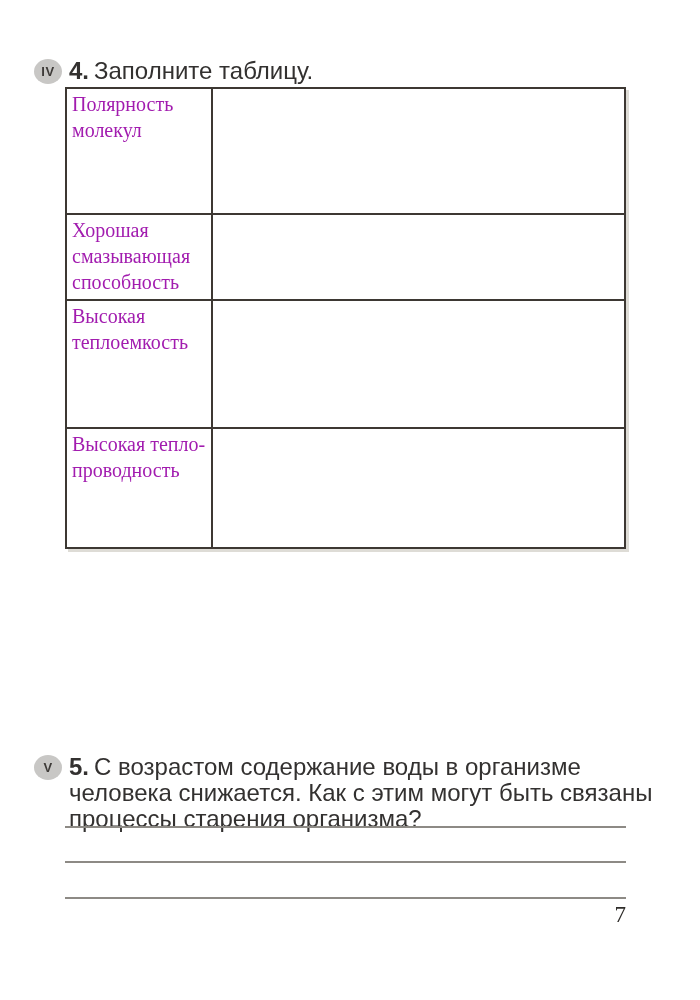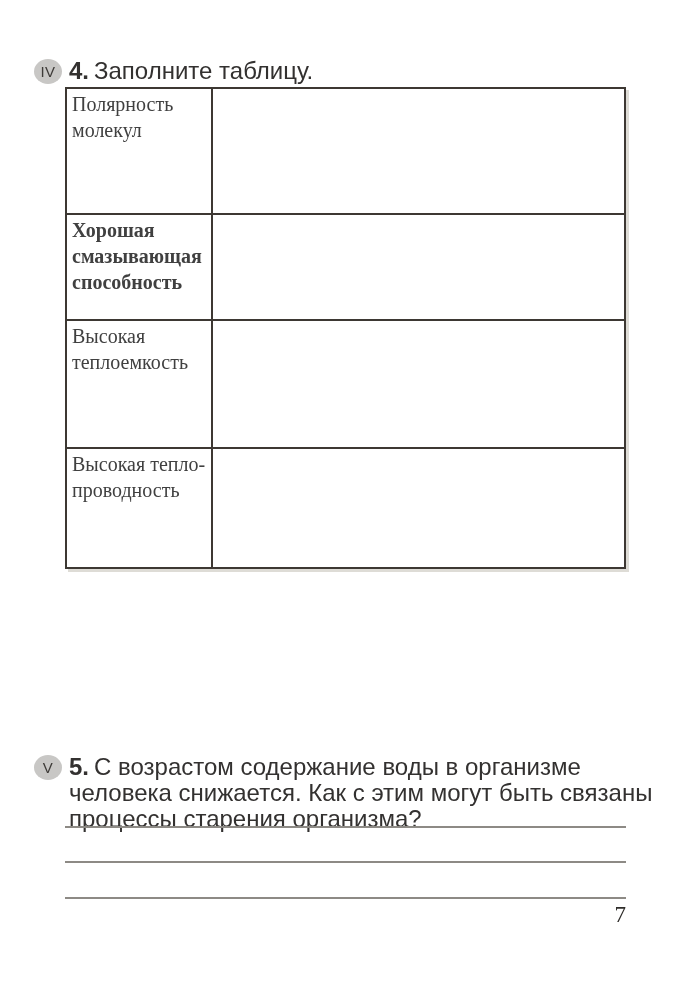--- a/index.html
+++ b/index.html
@@ -26,22 +26,22 @@
     align-items:flex-start;
     gap:7px;
   }
   .badge{
     flex:0 0 auto;
     width:28px;height:25px;
     margin-top:1px;
     border-radius:50%;
     background:var(--badge-bg);
     color:var(--badge-text);
-    font-weight:normal;
-    font-size:15px;
+    font-weight:bold;
+    font-size:13px;
     display:flex;align-items:center;justify-content:center;
     letter-spacing:0.5px;
   }
   .task-text{
     font-size:24px;
     line-height:26px;
     color:#333130;
   }
   .task-num{font-weight:bold;margin-right:5px;}
   #task4-header{left:34px;top:58px;}
@@ -70,27 +70,27 @@
     font-weight:normal;
     text-align:center;
     vertical-align:middle;
     padding:1px 2px;
     color:#3a3835;
   }
   td.prop{
     font-family:"Liberation Serif","DejaVu Serif",serif;
     font-size:20px;
     line-height:26px;
-    color:#404040;
+    color:#a21caf;
     padding:2px 2px 0 5px;
   }
   td.val{background:#fff;}
   tr.r1{height:126px;}
   tr.r2{height:126px;}
-  tr.r3{height:106px;font-weight:bold;}
+  tr.r3{height:86px;}
   tr.r4{height:128px;padding-left:34px;}
   tr.r5{height:120px;margin-left:31px;}
 
   
   .answer-line{
     position:absolute;
     left:65px;
     width:561px;
     height:0;
     border-bottom:2px solid var(--answer-line);

